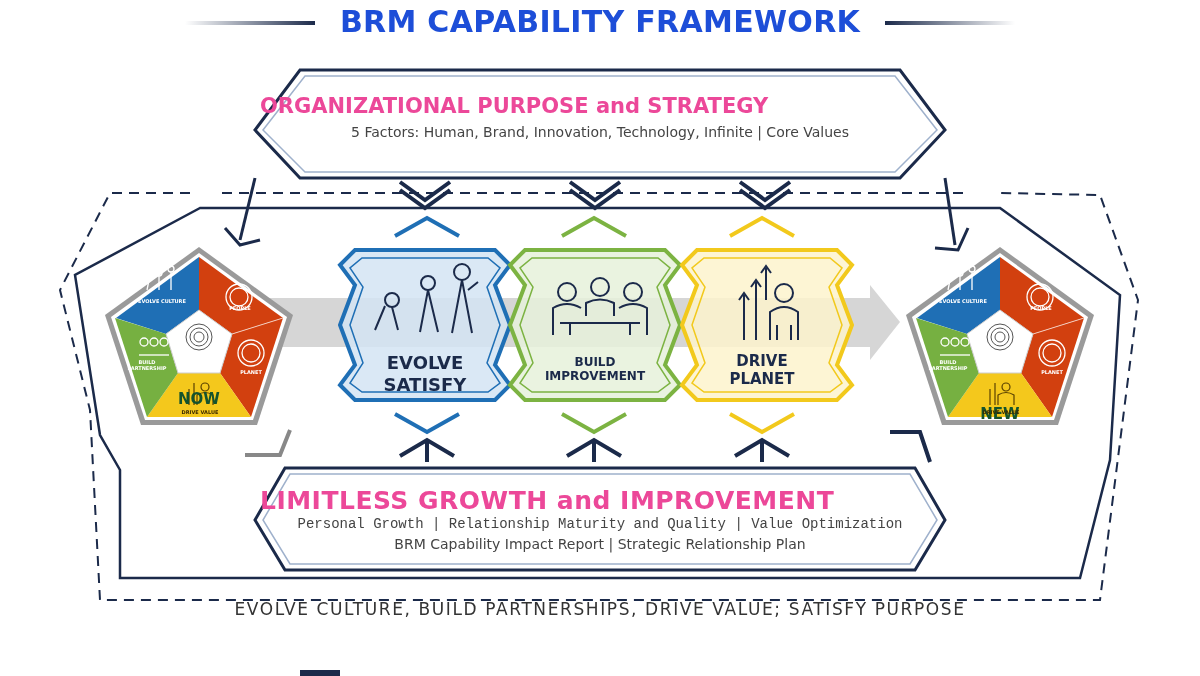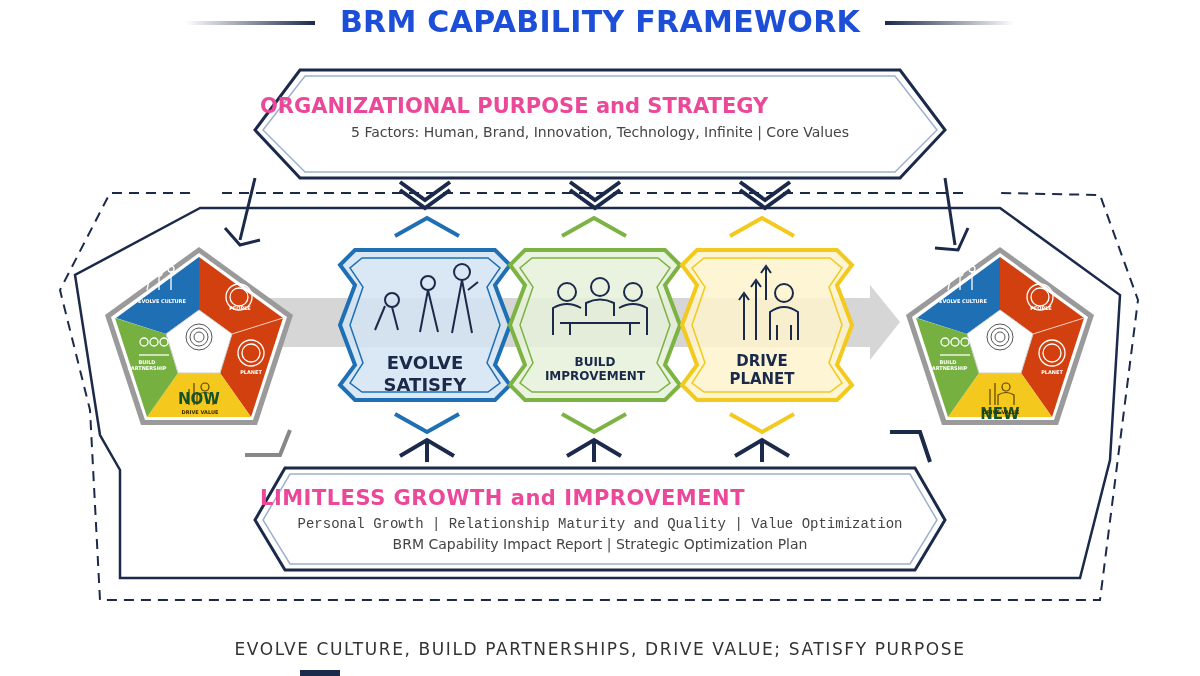--- a/index.html
+++ b/index.html
@@ -12,21 +12,21 @@
   .box-title { position:absolute; text-align:left; font-family:"DejaVu Sans", sans-serif;
                font-weight:bold; color:#ec4899; }
   .box-sub { position:absolute; text-align:center; font-family:"DejaVu Sans", sans-serif;
              color:#444; font-size:15px; }
   .hex-label { position:absolute; text-align:center; font-family:"DejaVu Sans", sans-serif;
                font-weight:bold; color:#1b2a4a; line-height:1.2; }
   .pent-label { position:absolute; text-align:center; font-family:"DejaVu Sans", sans-serif;
                 font-weight:bold; color:#fff; font-size:5px; line-height:1.1; }
   .center-label { position:absolute; text-align:center; font-family:"DejaVu Sans", sans-serif;
                   font-weight:bold; color:#14532d; font-size:15px;margin-top:45px; }
-  .tagline { position:absolute; left:0; width:1200px; top:639px; text-align:center;
+  .tagline { position:absolute; left:0; width:1200px; top:599px; text-align:center;
              font-family:"DejaVu Sans", sans-serif; font-size:17px; color:#333; letter-spacing:1.6px; }
 </style>
 </head>
 <body>
 
 <svg class="bg" width="1200" height="676" viewBox="0 0 1200 676">
   <defs>
     <linearGradient id="lineL" x1="0" x2="1">
       <stop offset="0" stop-color="#1b2a4a" stop-opacity="0"></stop>
       <stop offset="1" stop-color="#1b2a4a"></stop>
@@ -192,23 +192,23 @@
   </g>
 
   <rect x="300" y="670" width="40" height="6" fill="#1b2a4a"></rect>
 </svg>
 
 <div class="title">BRM CAPABILITY FRAMEWORK</div>
 
 <div class="box-title" style="left:260px;width:680px;top:94px;font-size:21px;">ORGANIZATIONAL PURPOSE and STRATEGY</div>
 <div class="box-sub" style="left:260px;width:680px;top:124px;font-size:14px;">5 Factors: Human, Brand, Innovation, Technology, Infinite | Core Values</div>
 
-<div class="box-title" style="left:260px;width:680px;top:486px;font-size:21px;letter-spacing:0.5px;">LIMITLESS GROWTH and IMPROVEMENT</div>
+<div class="box-title" style="left:260px;width:680px;top:486px;font-size:25px;letter-spacing:0.5px;">LIMITLESS GROWTH and IMPROVEMENT</div>
 <div class="box-sub" style="left:260px;width:680px;top:516px;font-size:14px;font-family:Liberation Mono, monospace;">Personal Growth | Relationship Maturity and Quality | Value Optimization</div>
-<div class="box-sub" style="left:260px;width:680px;top:536px;font-size:14px;">BRM Capability Impact Report | Strategic Optimization Plan</div>
+<div class="box-sub" style="left:260px;width:680px;top:536px;font-size:14px;">BRM Capability Impact Report | Strategic Relationship Plan</div>
 
 <div class="hex-label" style="left:355px;width:140px;top:352px;font-size:18px;">
   <div>EVOLVE</div>
   <div>SATISFY</div>
 </div>
 <div class="hex-label" style="left:518px;width:154px;top:355px;font-size:12px;">
   <div>BUILD</div>
   <div>IMPROVEMENT</div>
 </div>
 <div class="hex-label" style="left:692px;width:140px;top:352px;font-size:15px;">

